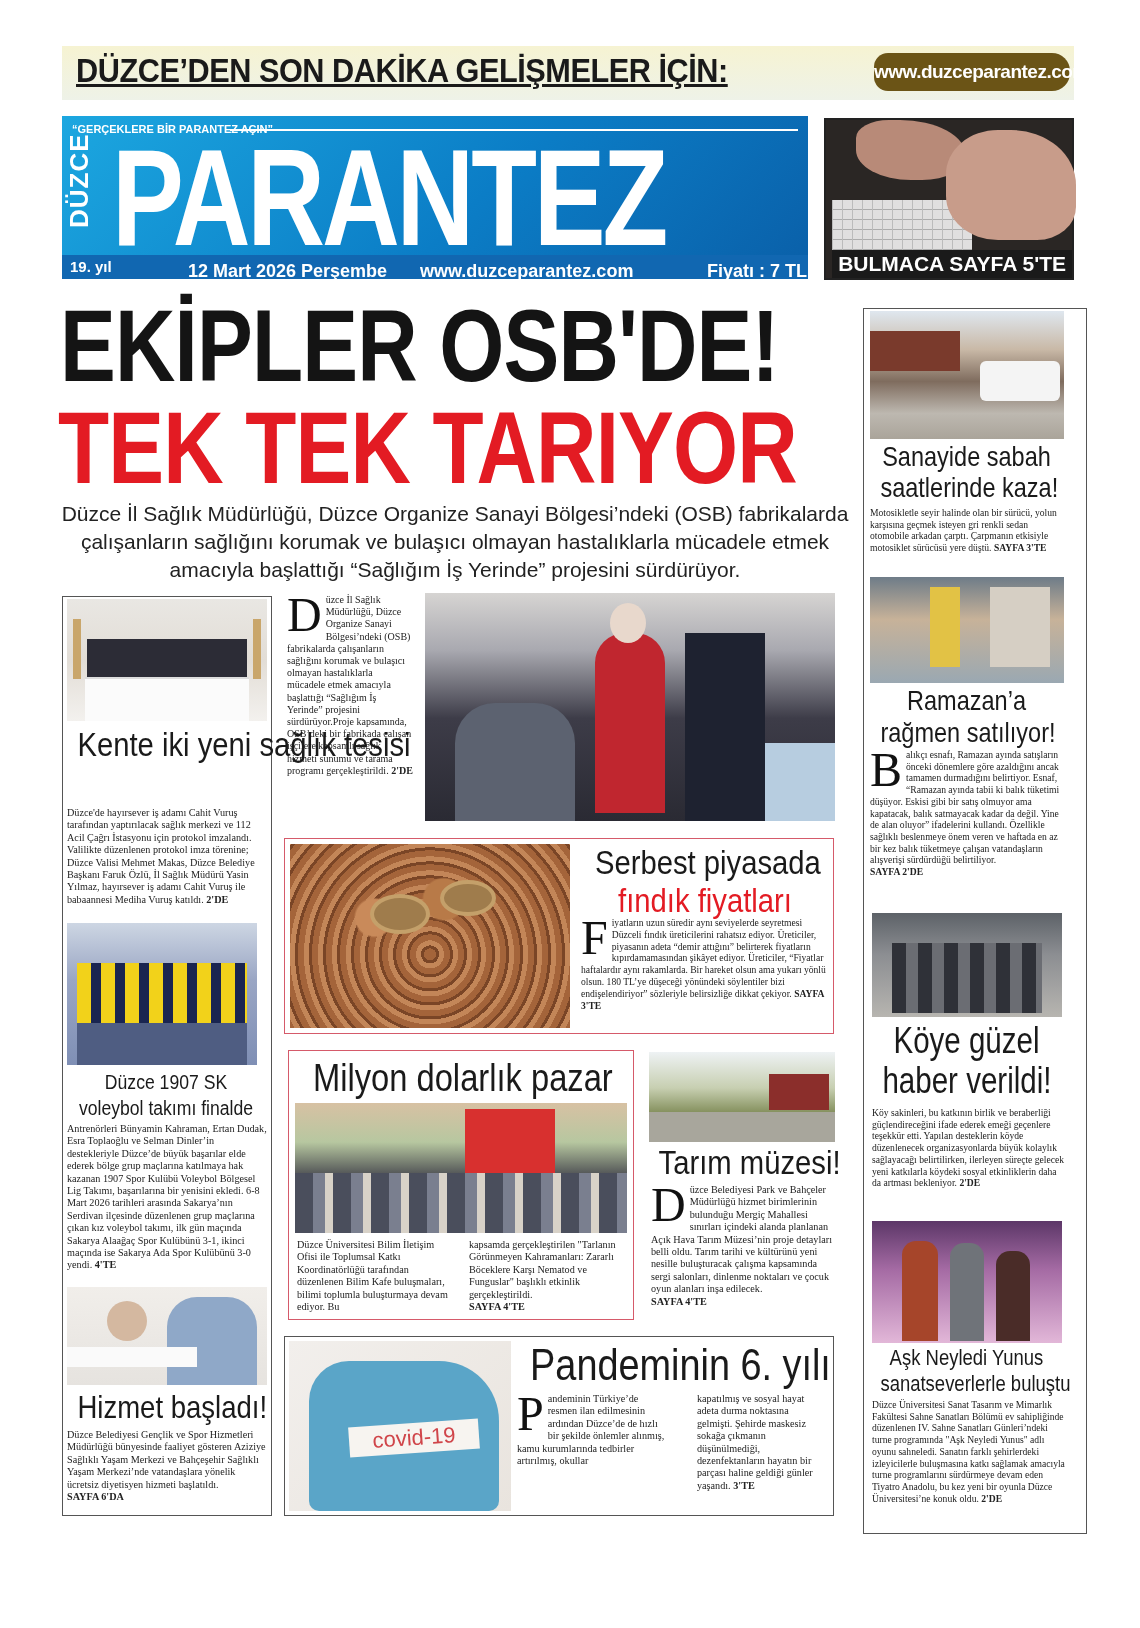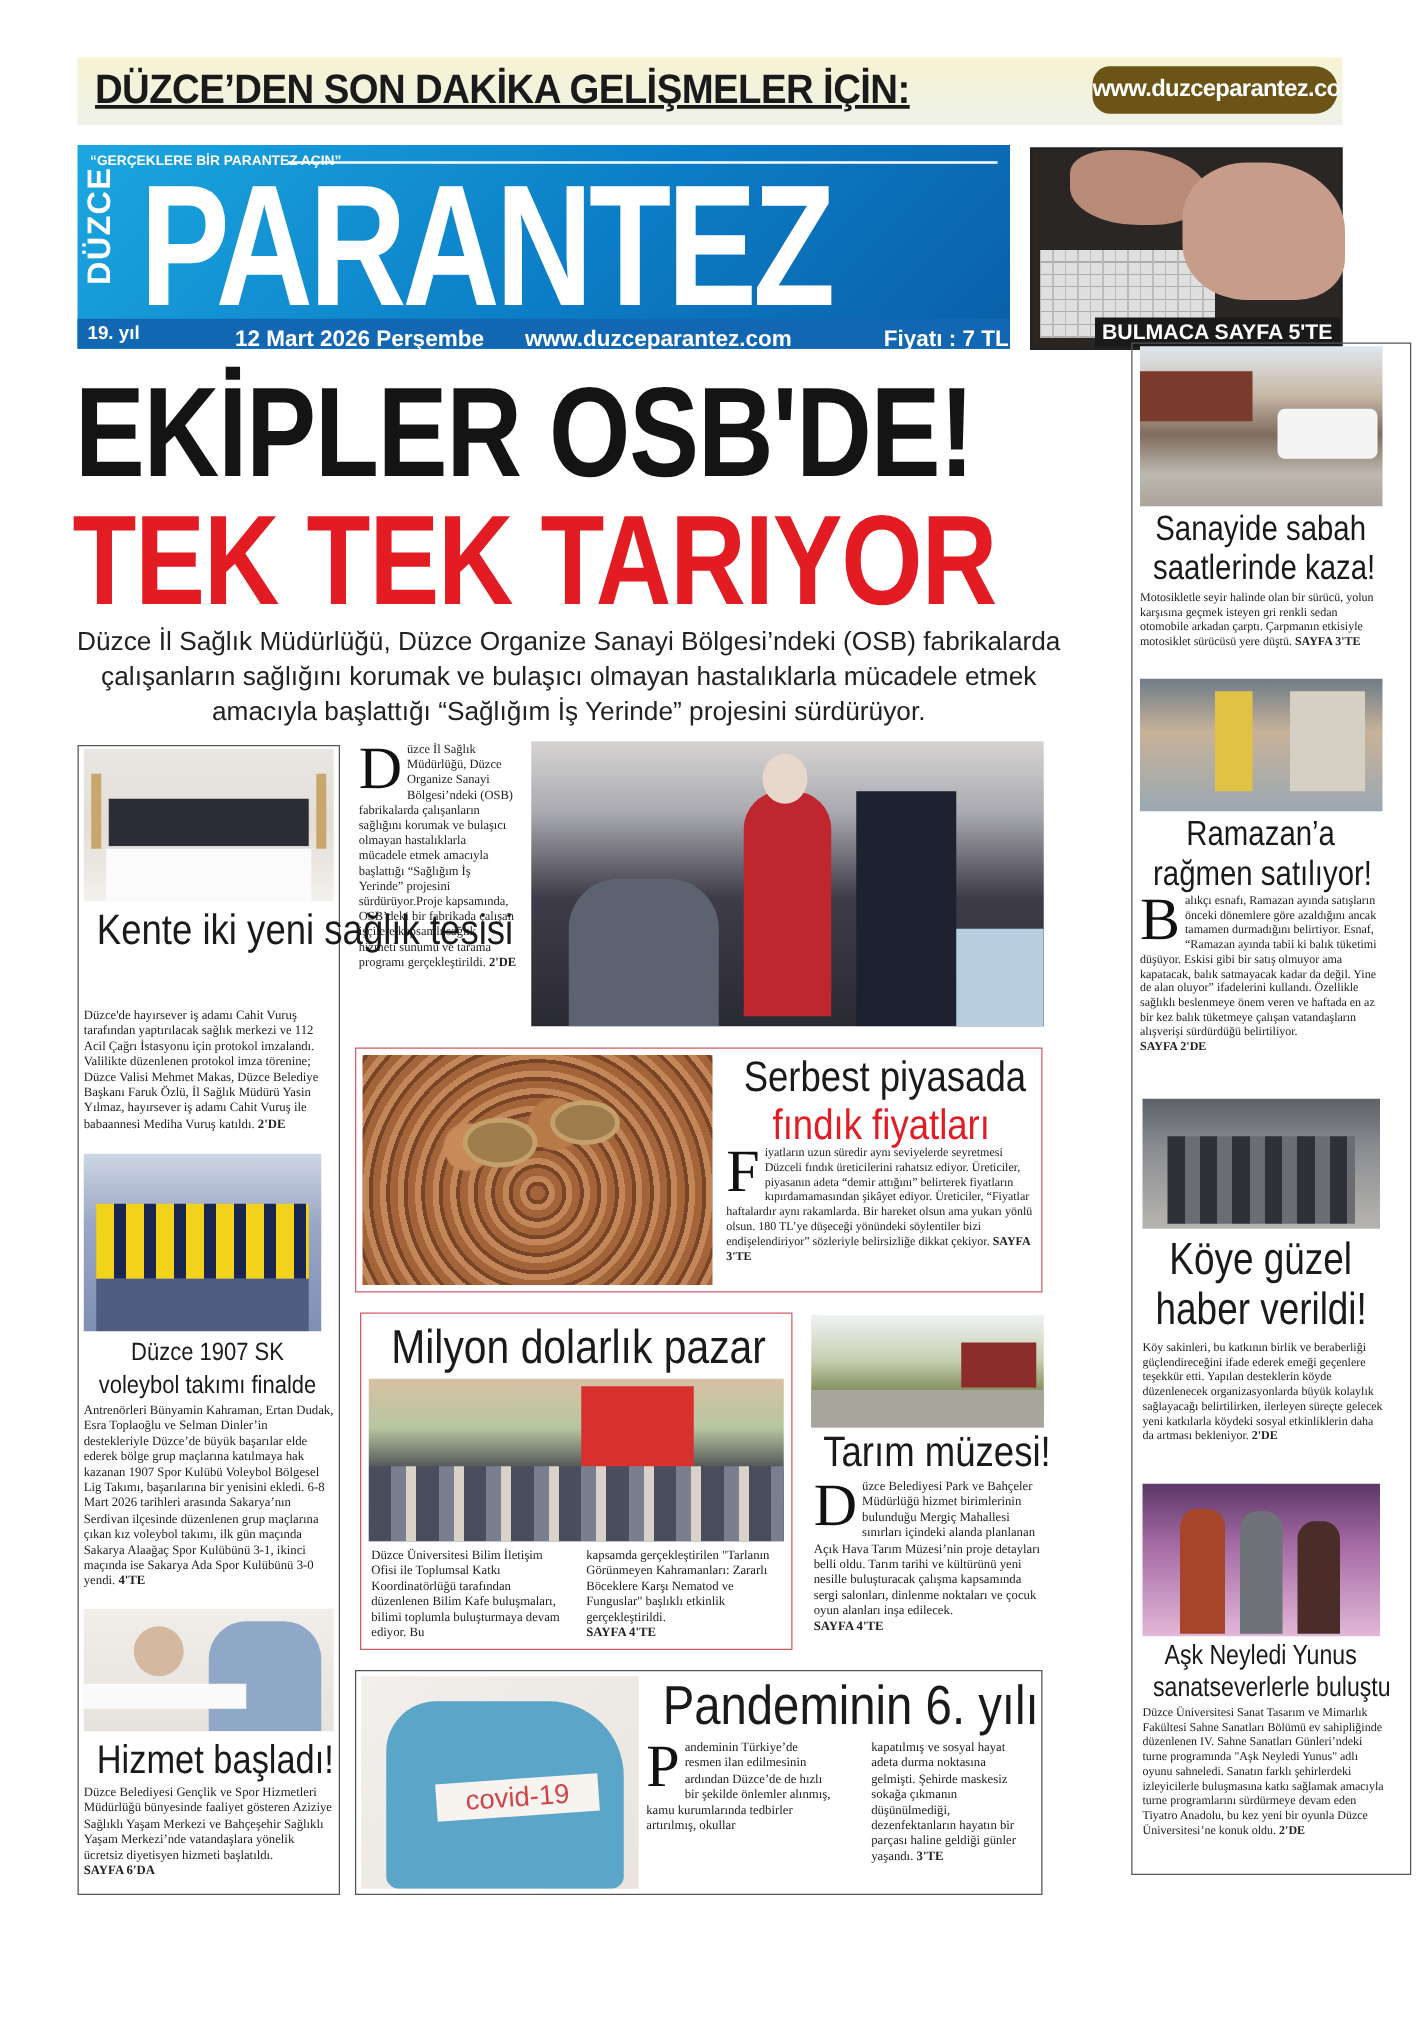--- a/index.html
+++ b/index.html
@@ -37,35 +37,35 @@
 
   
   #bulmaca { left: 824px; top: 118px; width: 250px; height: 162px; background: #2a2624; border: 2px solid #222; }
   #bulmaca .grid { position:absolute; left: 6px; top: 80px; width: 140px; height: 70px;
     background: repeating-linear-gradient(0deg,#bbb 0 1px,#f4f4f4 1px 10px), #eee; opacity: .9;}
   #bulmaca .grid2 { position:absolute; left: 6px; top: 80px; width: 140px; height: 70px;
     background: repeating-linear-gradient(90deg,#bbb 0 1px,transparent 1px 10px);}
   #bulmaca .hand { position:absolute; left: 120px; top: 10px; width: 130px; height: 110px; border-radius: 40% 50% 30% 40%; background: #c89c8a; }
   #bulmaca .hand2 { position:absolute; left: 30px; top: 0px; width: 110px; height: 60px; border-radius: 30% 60% 40% 50%; background: #b88a78; }
   #bulmaca .label { position:absolute; right: 0; bottom: 0; background: #1a1a1a; color:#fff; font-family: "Liberation Sans", sans-serif;
-    font-weight: bold; font-size: 17px; padding: 2px 6px; }
+    font-weight: bold; font-size: 21px; padding: 2px 6px; }
 
   
   #hl1 { left: 60px; top: 296px; font-family: "Liberation Sans", sans-serif; font-weight: bold; font-size: 102px; line-height: 100px;
     color: #141414; transform: scaleX(0.82); transform-origin: left top; white-space: nowrap; letter-spacing: -1px; }
   #hl2 { left: 58px; top: 398px; font-family: "Liberation Sans", sans-serif; font-weight: bold; font-size: 102px; line-height: 100px;
     color: #e31b23; transform: scaleX(0.82); transform-origin: left top; white-space: nowrap; letter-spacing: -1px; }
   #lead { left: 60px; top: 500px; width: 790px; text-align: center; font-family: "Liberation Sans", sans-serif; font-size: 21px;
     line-height: 28px; color: #222; }
 
   
   #left-col { left: 62px; top: 596px; width: 210px; height: 920px; border: 1.5px solid #555; }
 
   
-  #right-col { left: 863px; top: 274px; width: 224px; height: 1226px; border: 1.5px solid #555; margin-left: 42px; }
+  #right-col { left: 863px; top: 308px; width: 224px; height: 1226px; border: 1.5px solid #555; }
 
   .hl-cond { font-family: "Liberation Sans", sans-serif; color: #1a1a1a; text-align: center; white-space: nowrap; }
   .red { color: #e31b23; }
 </style>
 </head>
 <body>
 
 <div id="top-banner" class="abs">
   <div class="txt">DÜZCE’DEN SON DAKİKA GELİŞMELER İÇİN:</div>
   <div class="url">www.duzceparantez.com</div>

